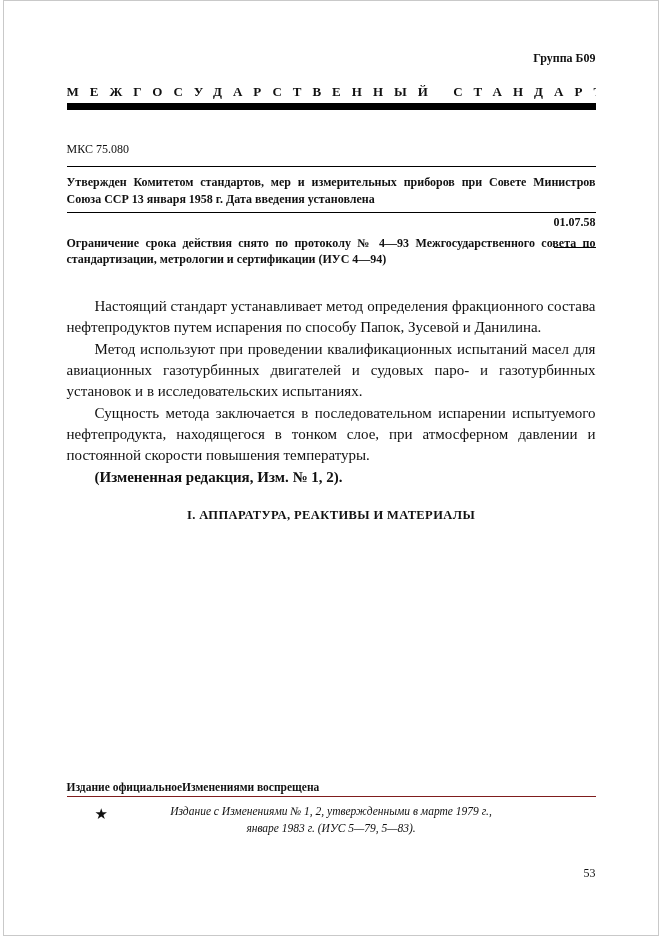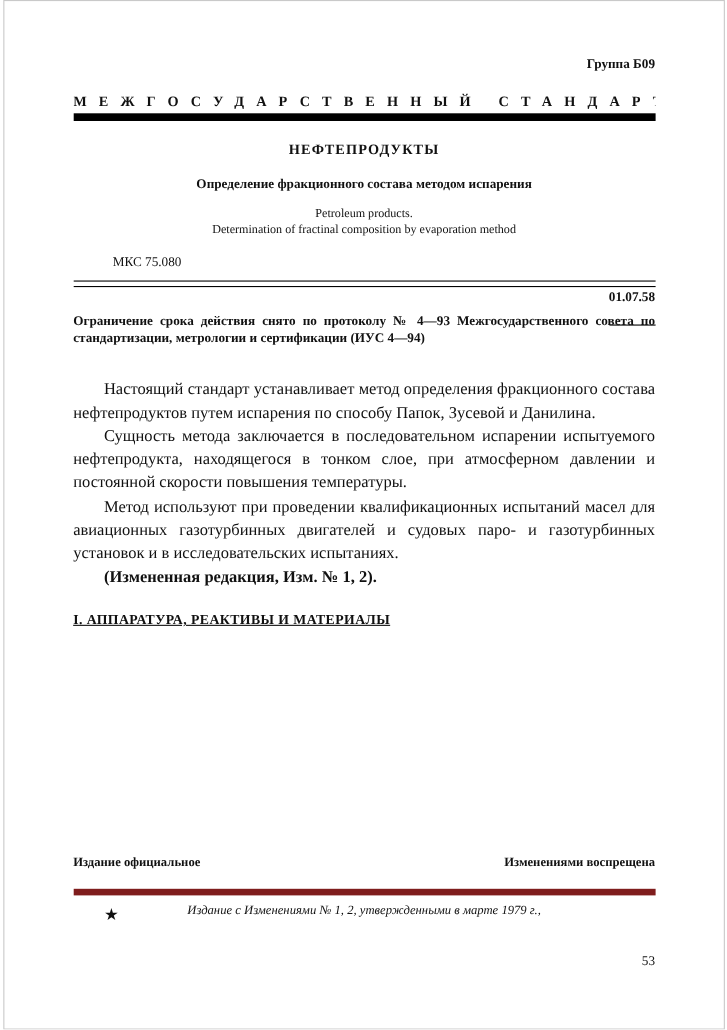--- a/index.html
+++ b/index.html
@@ -20,94 +20,88 @@
     font-weight:bold; font-size:13px; letter-spacing:11px;
     white-space:nowrap; overflow:hidden; width:100%;
   }
   .bar { height:7px; background:#000; margin-top:3px; }
   .title-row { display:flex; margin-top:18px; }
   .title-left { flex:1; text-align:center; padding:0 10px; }
   .doc-title { font-weight:bold; font-size:13px; letter-spacing:1px; }
   .doc-subtitle { font-weight:bold; font-size:12px; margin-top:16px; }
   .title-en { font-size:11px; margin-top:12px; line-height:1.35; }
   .gost-block { width:150px; text-align:center; padding-top:30px; font-weight:bold; font-size:15px; line-height:1.4; letter-spacing:0.5px; }
-  .mks { font-size:12px; margin-top:14px;margin-left:36px; }
+  .mks { font-size:12px; margin-top:14px; }
   .rule { border-top:1px solid #000; margin-top:9px; }
   .approval { font-weight:bold; font-size:12px; text-align:justify; margin-top:7px; line-height:1.4; }
   .date-row { border-top:1px solid #000; margin-top:4px; text-align:right; font-weight:bold; font-size:12px; padding-top:2px; }
   .date-row span { border-bottom:1px solid #000; padding-bottom:18px; }
   .restriction { font-weight:bold; font-size:12px; text-align:justify; margin-top:5px; line-height:1.4; }
   .body-text { margin-top:28px; font-size:15px; line-height:1.42; }
   .body-text p { text-indent:28px; text-align:justify; }
   .amendment { font-weight:bold; }
-  .section-heading { font-weight:bold; font-size:12.5px; margin-top:20px; letter-spacing:0.4px;text-decoration:underline; }
+  .section-heading { text-align:center; font-weight:bold; font-size:12.5px; margin-top:20px; letter-spacing:0.4px; }
   .items { margin-top:18px; font-size:12.5px; line-height:1.42; }
   .items p { text-indent:28px; text-align:justify; }
   .footer { position:absolute; left:63px; right:62px; bottom:54px; }
   .footer-row {
-    display:flex; justify-content:space-between;
+    display:flex; 
     font-weight:bold; font-size:11.5px;
-    border-bottom:6px solid #7f1d1d; padding-bottom:18px;
+    border-bottom:1px solid #7f1d1d; padding-bottom:3px;
   }
   .note-wrap { position:relative; margin-top:6px; }
   .star { position:absolute; left:28px; top:2px; font-size:15px; }
   .edition-note { text-align:center; font-style:italic; font-size:11.5px; line-height:1.5; }
   .page-number { text-align:right; font-size:12px; margin-top:29px; }
 </style>
 </head>
 <body>
 
 <div class="page">
 
   <div class="group">Группа Б09</div>
 
   <div class="std-type">МЕЖГОСУДАРСТВЕННЫЙ СТАНДАРТ</div>
   <div class="bar"></div>
 
   <div class="title-row">
-    <div class="title-left">
-      <div class="doc-title">НЕФТЕПРОДУКТЫ</div>
-      <div class="doc-subtitle">Определение фракционного состава методом испарения</div>
-      <div class="title-en">
-        <div>Petroleum products.</div>
-        <div>Determination of fractinal composition by evaporation method</div>
-      </div>
-    </div>
   </div>
 
   <div class="mks">МКС 75.080</div>
 
   <div class="rule"></div>
 
+  <div class="approval">Утвержден Комитетом стандартов, мер и измерительных приборов при Совете Министров Союза ССР 13 января 1958 г. Дата введения установлена</div>
 
   <div class="date-row">
     <span>01.07.58</span>
   </div>
 
   <div class="restriction">Ограничение срока действия снято по протоколу № 4—93 Межгосударственного совета по стандартизации, метрологии и сертификации (ИУС 4—94)</div>
 
   <div class="body-text">
     <p>Настоящий стандарт устанавливает метод определения фракционного состава нефтепродуктов путем испарения по способу Папок, Зусевой и Данилина.</p>
+    <p>Метод используют при проведении квалификационных испытаний масел для авиационных газотурбинных двигателей и судовых паро- и газотурбинных установок и в исследовательских испытаниях.</p>
     <p>Сущность метода заключается в последовательном испарении испытуемого нефтепродукта, находящегося в тонком слое, при атмосферном давлении и постоянной скорости повышения температуры.</p>
-    <p>Метод используют при проведении квалификационных испытаний масел для авиационных газотурбинных двигателей и судовых паро- и газотурбинных установок и в исследовательских испытаниях.</p>
     <p class="amendment">(Измененная редакция, Изм. № 1, 2).</p>
   </div>
 
   <div class="section-heading">I. АППАРАТУРА, РЕАКТИВЫ И МАТЕРИАЛЫ</div>
 
   <div class="items">
   </div>
 
   <div class="footer">
     <div class="footer-row">
       <span>Издание официальное</span>
       <span>Изменениями воспрещена</span>
     </div>
     <div class="note-wrap">
       <span class="star">★</span>
       <div class="edition-note">
         <div>Издание с Изменениями № 1, 2, утвержденными в марте 1979 г.,</div>
+        <div>январе 1983 г. (ИУС 5—79, 5—83).</div>
       </div>
     </div>
     <div class="page-number">53</div>
   </div>
 
 </div>
 
 </body></html>

